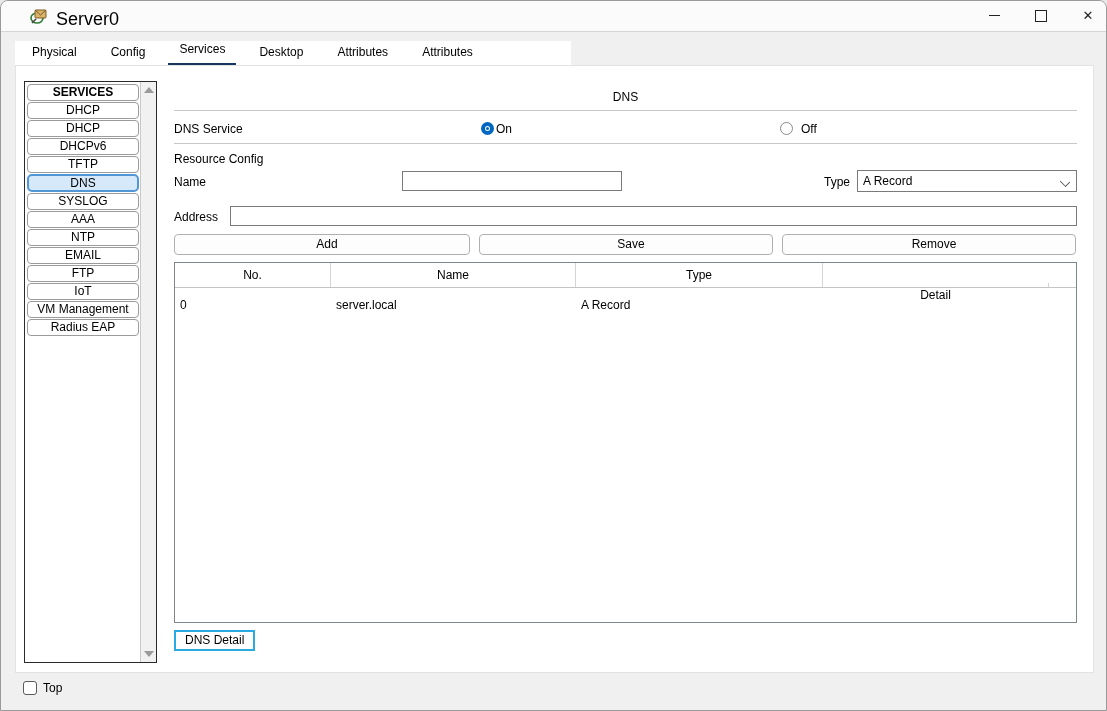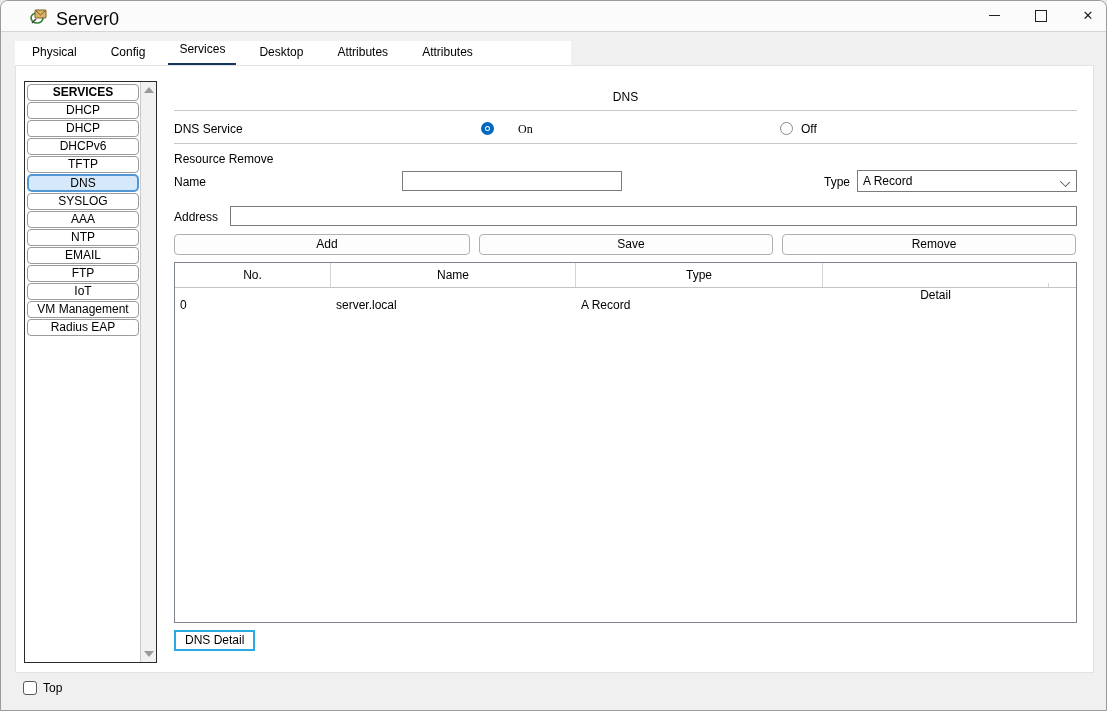--- a/index.html
+++ b/index.html
@@ -129,26 +129,26 @@
         <div class="arrow-down"></div>
       </div>
     </div>
 
     <div class="main">
       <div class="dns-title">DNS</div>
       <div class="sep" style="top:44px;"></div>
 
       <div class="lbl" style="left:158px;top:56px;">DNS Service</div>
       <span class="radio on" style="left:465px;top:56px;"></span>
-      <div class="lbl" style="left:502px;top:56px;font-family:Liberation Serif, serif;">On</div>
+      <div class="lbl" style="left:480px;top:56px;">On</div>
       <span class="radio off" style="left:764px;top:56px;"></span>
       <div class="lbl" style="left:785px;top:56px;">Off</div>
       <div class="sep" style="top:77px;"></div>
 
-      <div class="lbl" style="left:158px;top:86px;">Resource Remove</div>
+      <div class="lbl" style="left:158px;top:86px;">Resource Config</div>
 
       <div class="lbl" style="left:158px;top:109px;">Name</div>
       <input class="tinput" style="left: 386px; top: 105px; width: 220px;" value="">
       <div class="lbl" style="left:808px;top:109px;">Type</div>
       <div class="selectbox" style="left:841px;top:104px;width:220px;">
         <span>A Record</span>
         <span class="chev"></span>
       </div>
 
       <div class="lbl" style="left:158px;top:144px;">Address</div>

